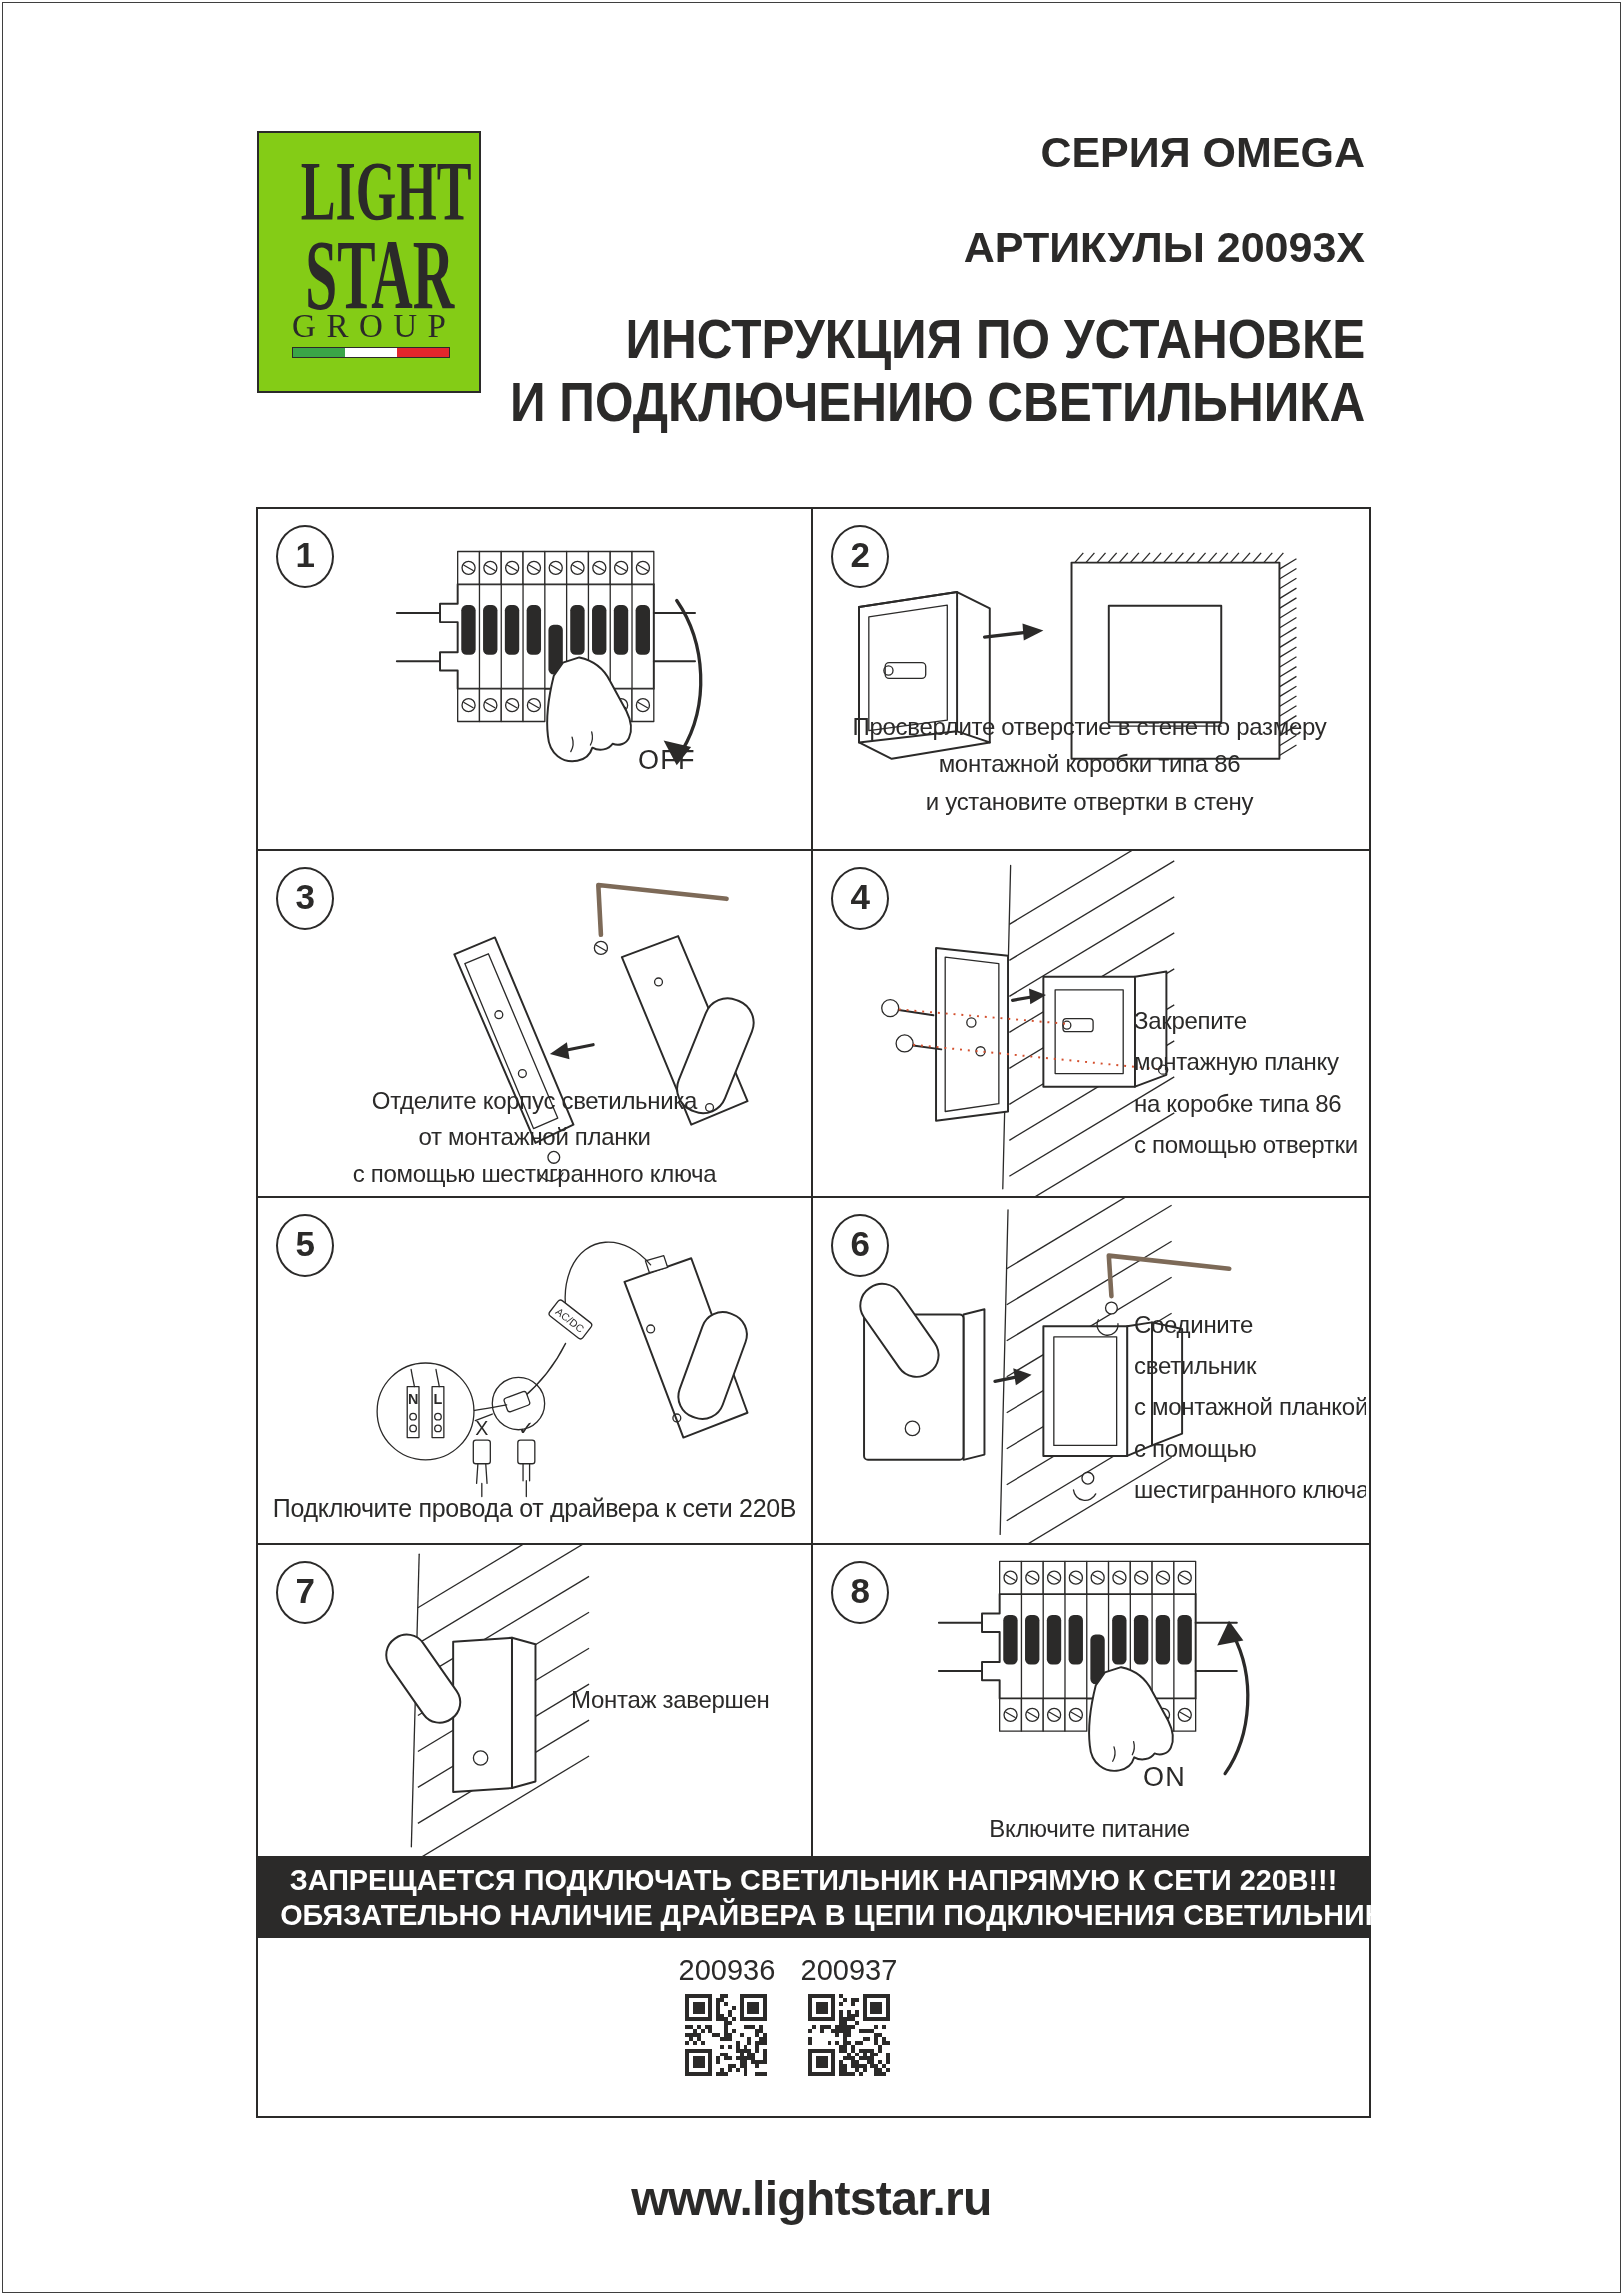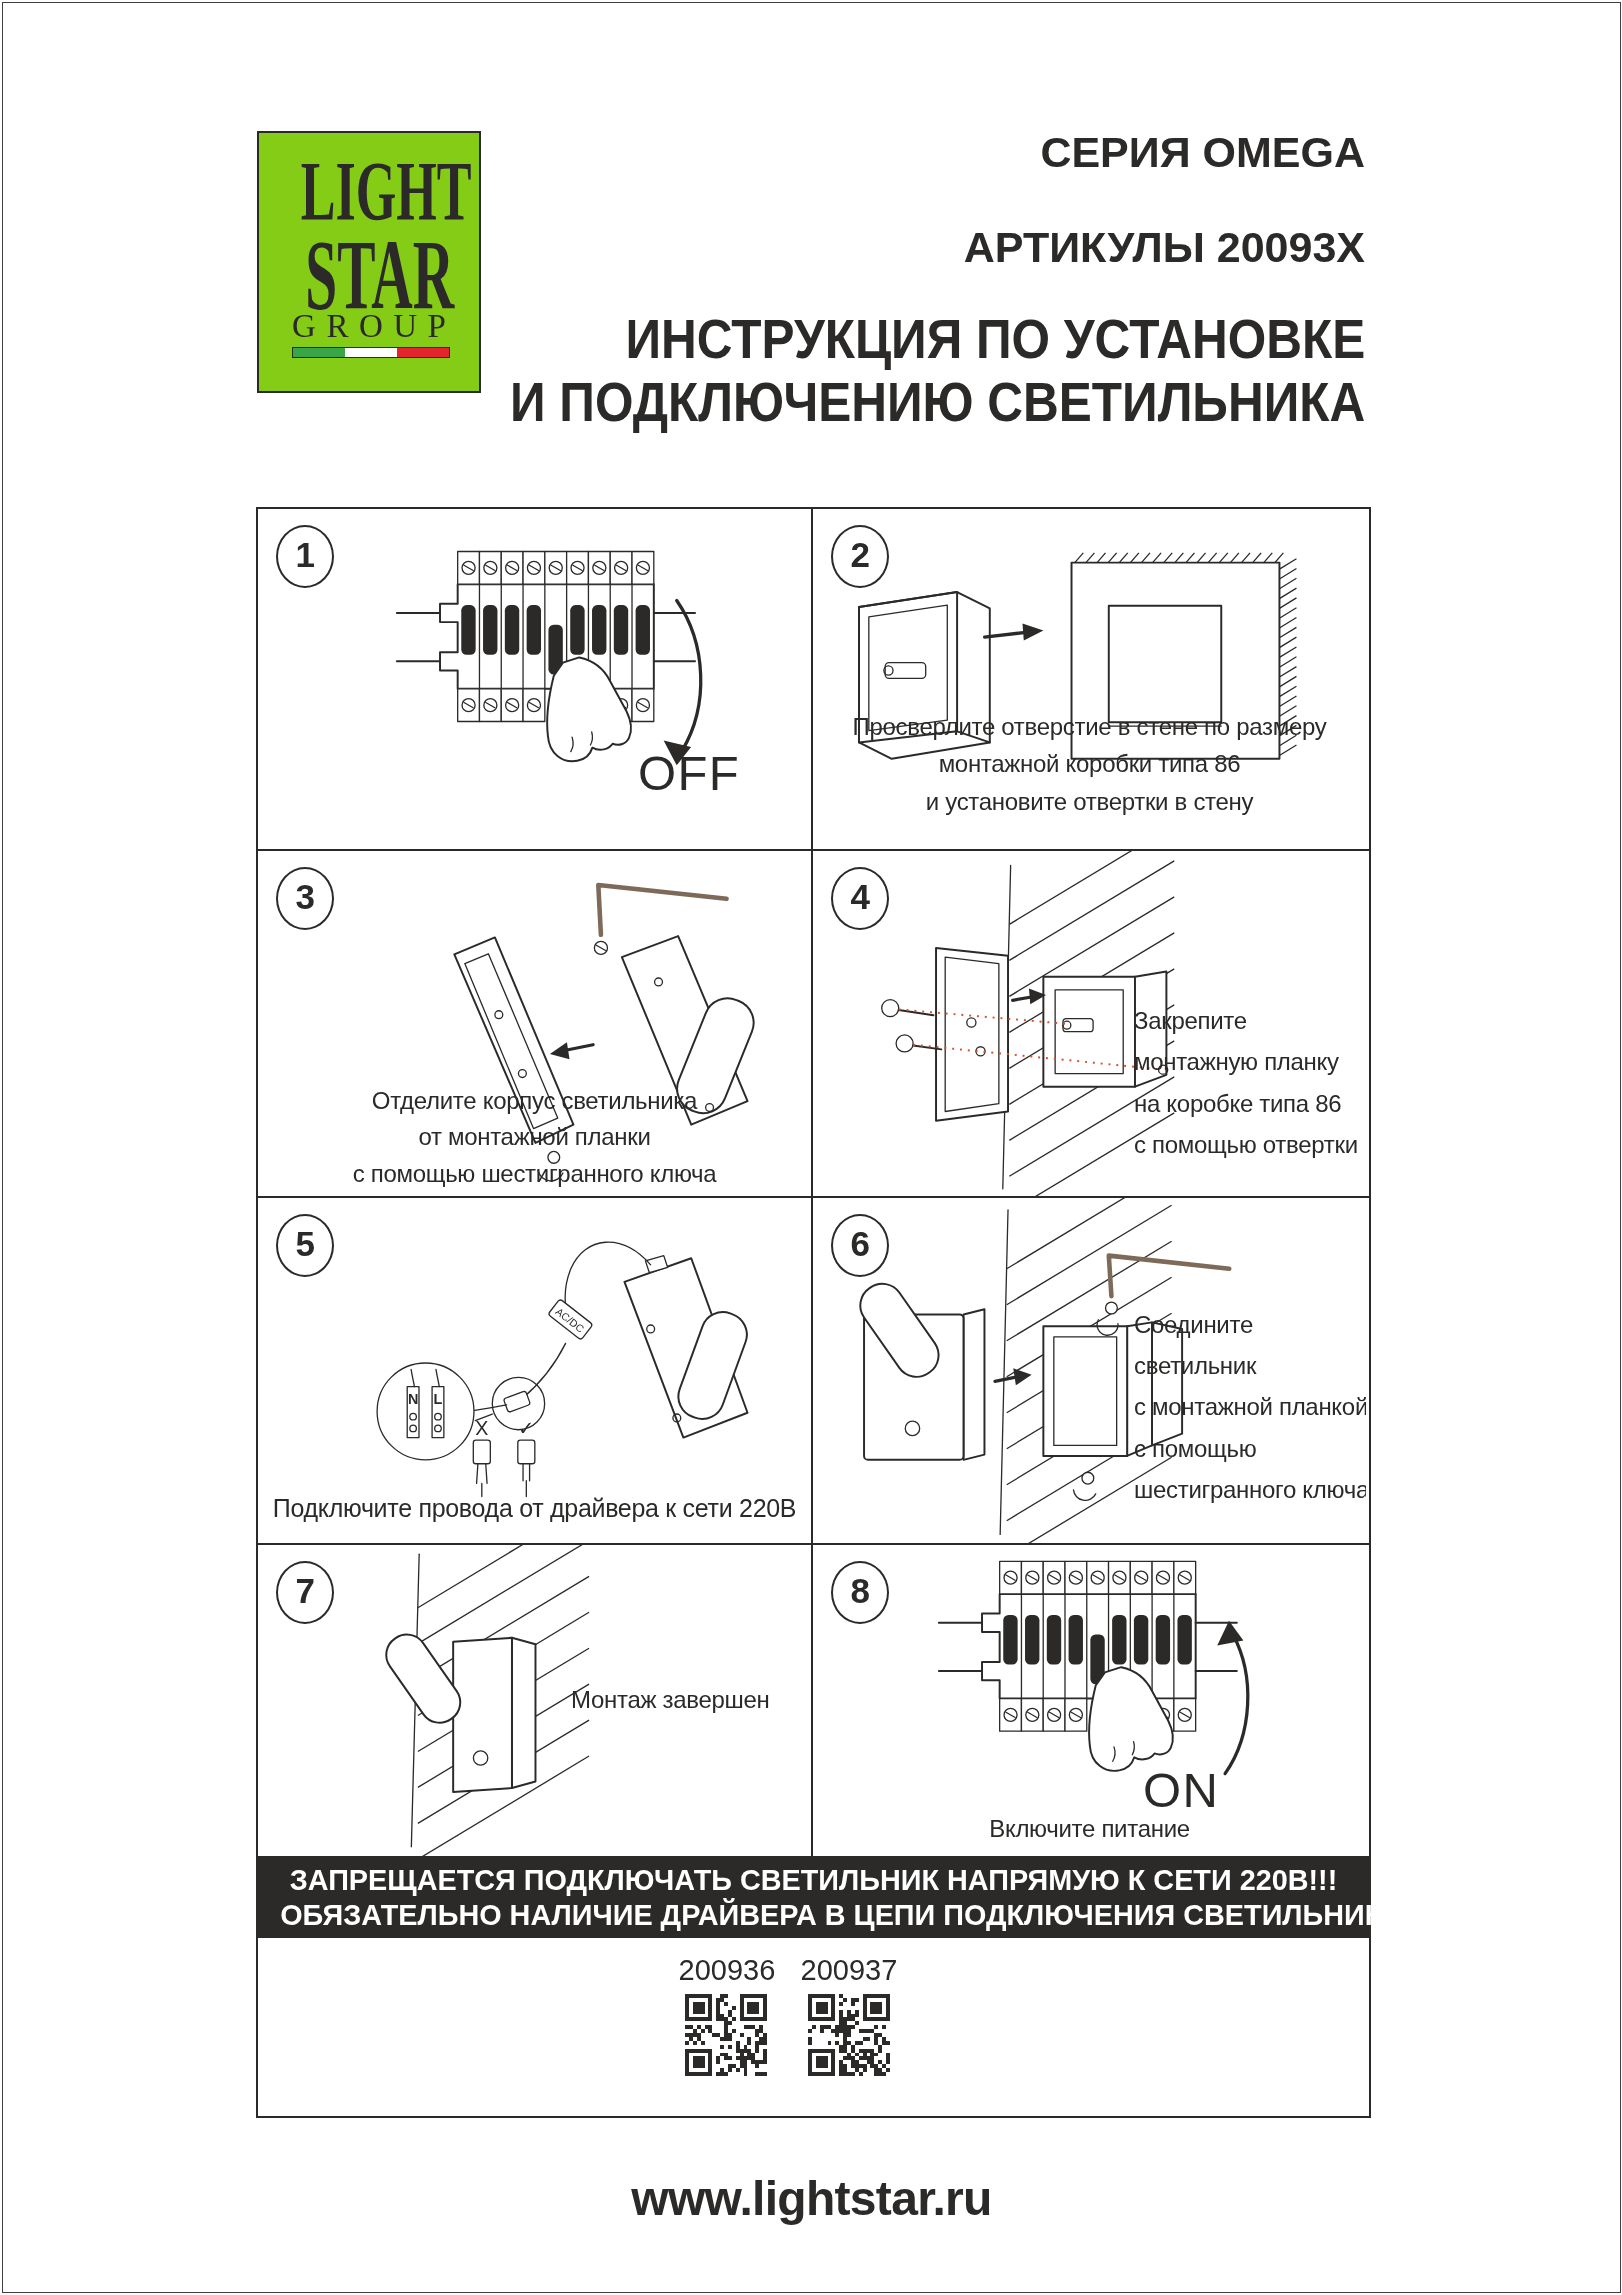--- a/index.html
+++ b/index.html
@@ -32,21 +32,21 @@
   
   .grid{position:absolute;left:256px;top:507px;width:1111px;height:1607px;border:2px solid #2b2a29;background:#fff;}
   .vdiv{position:absolute;left:553px;top:0;width:2px;height:1347px;background:#2b2a29;}
   .hdiv{position:absolute;left:0;width:100%;height:2px;background:#2b2a29;}
   .panel{position:absolute;overflow:hidden;}
   .panel svg{position:absolute;left:0;top:0;}
   .stepnum{position:absolute;left:18.3px;top:15.7px;width:54px;height:59px;border:2.6px solid #2b2a29;border-radius:50%;
            text-align:center;font-size:35px;font-weight:bold;line-height:56px;background:#fff;}
   .cap{position:absolute;left:0;right:0;text-align:center;font-size:24px;white-space:nowrap;letter-spacing:-0.3px;}
   .cap2{position:absolute;font-size:24px;line-height:41px;white-space:nowrap;letter-spacing:-0.3px;}
-  .onoff{position:absolute;font-size:49px;font-weight:400;letter-spacing:1.3px;text-align:center;}
+  .onoff{position:absolute;font-size:27px;font-weight:400;letter-spacing:1.3px;text-align:center;}
 
   
   svg .art{fill:none;stroke:#2b2a29;stroke-width:3;stroke-linecap:round;stroke-linejoin:round;}
   svg .fw{fill:#fff;}
   svg .w2{stroke-width:2;}
   svg .w5{stroke-width:5;}
   svg .ink{fill:#2b2a29;stroke:none;}
   svg .brown{stroke:#7d6a58;stroke-width:7;fill:none;stroke-linecap:round;stroke-linejoin:round;}
   svg .dotted{stroke:#d4502e;stroke-width:3;stroke-dasharray:3 9;fill:none;}
   .hatch line{stroke:#2b2a29;stroke-width:2;}

